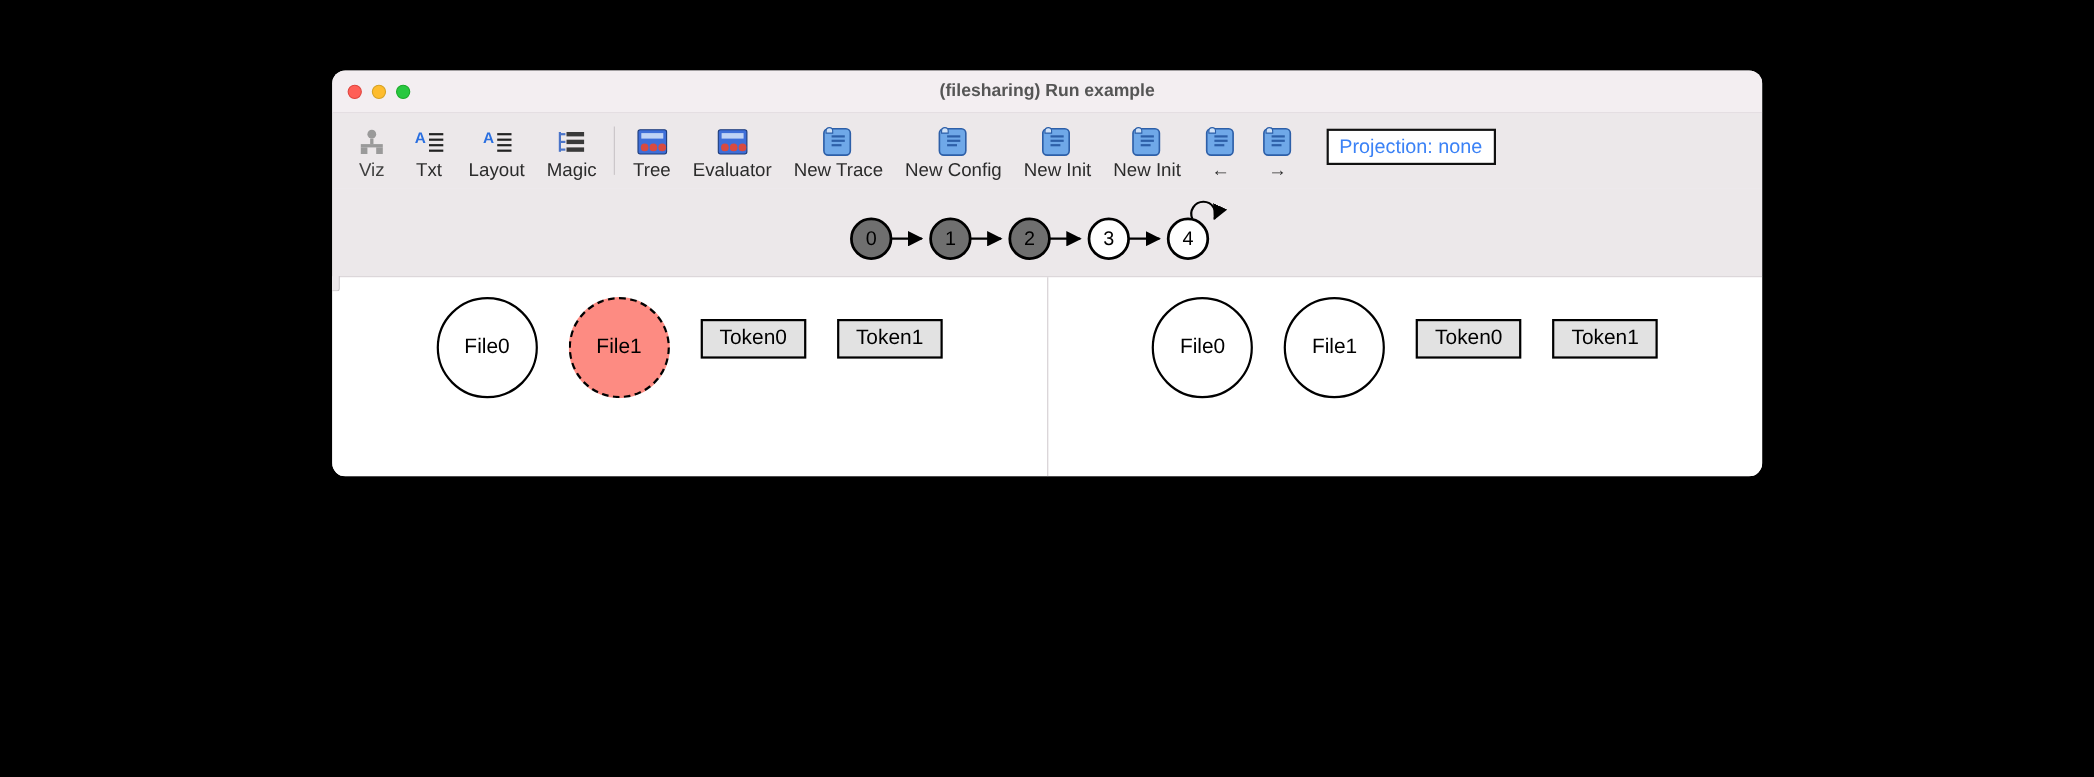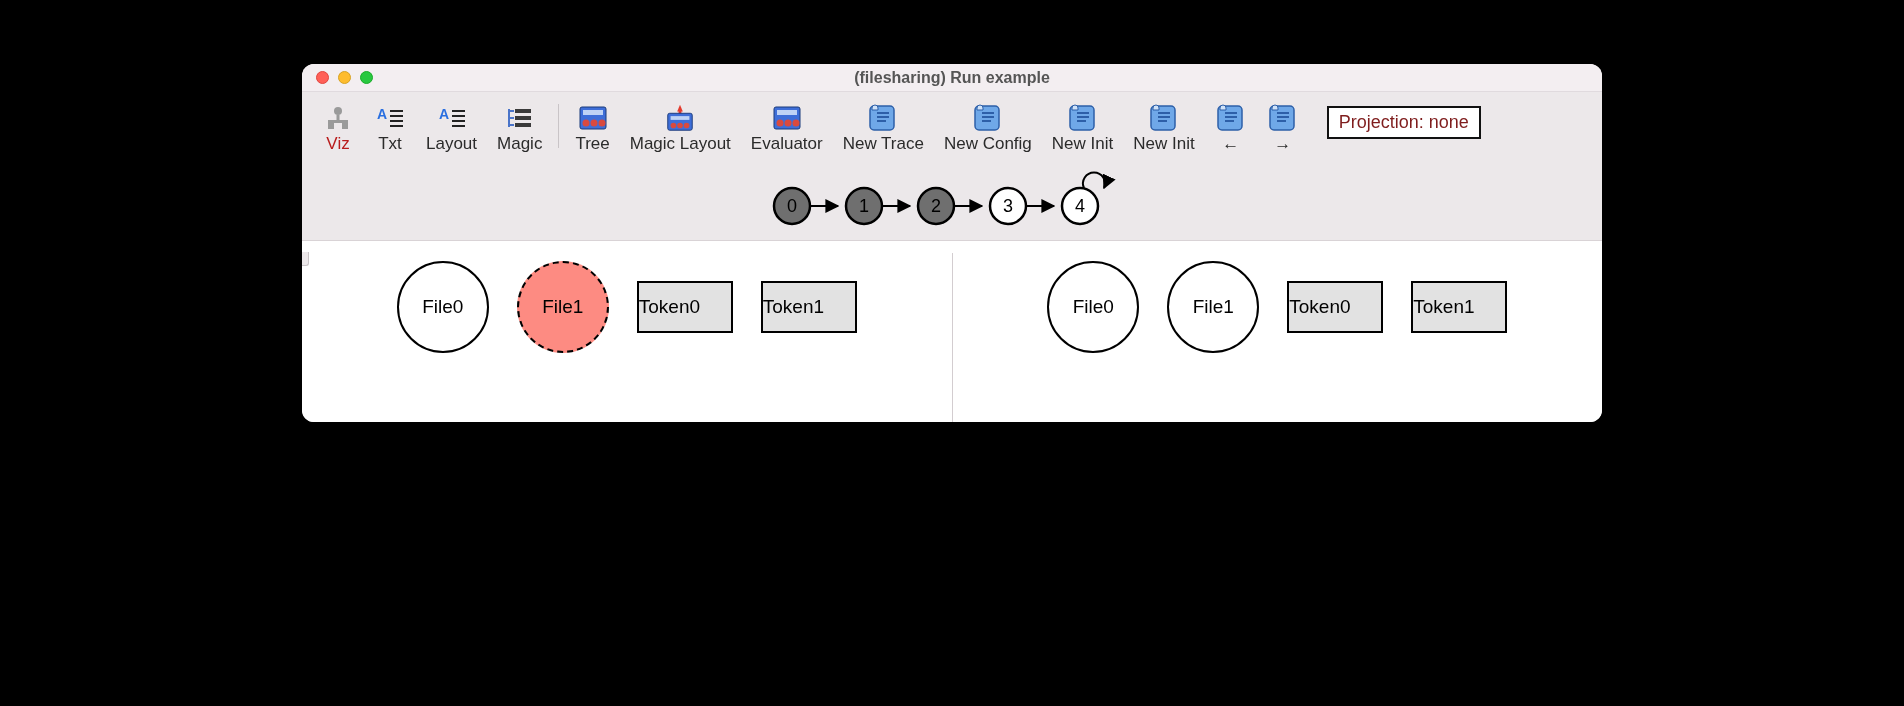--- a/index.html
+++ b/index.html
@@ -16,21 +16,21 @@
   .window {
     width: 1300px;
     background: #faf8f9;
     border-radius: 12px;
     box-shadow: 0 20px 60px rgba(0,0,0,0.5), 0 0 0 1px rgba(0,0,0,0.1);
     overflow: hidden;
   }
   .titlebar {
     display: flex;
     align-items: center;
-    height: 28px;
+    height: 39px;
     background: #f3eef1;
     border-bottom: 1px solid #e0dade;
     position: relative;
   }
   .traffic {
     display: flex;
     gap: 9px;
     padding-left: 14px;
     position: absolute;
     left: 0;
@@ -65,85 +65,84 @@
     color: #2b2b2b;
     min-width: 48px;
   }
   .tool-btn .icon {
     width: 32px;
     height: 32px;
     display: flex;
     align-items: center;
     justify-content: center;
   }
-  .tool-btn.disabled { color: #b91c1c; }
+  .tool-btn.disabled { color: #404040; }
   .sep {
     width: 1px;
     height: 44px;
     background: #c9c4c7;
     margin: 4px 6px 0 6px;
   }
   .projection {
     margin-left: 18px;
     margin-top: 6px;
     background: #fff;
     border: 2px solid #111;
     padding: 4px 10px;
     font-size: 18px;
-    color: #7f1d1d;
+    color: #3b82f6;
   }
   
   .stategraph {
     display: flex;
     justify-content: center;
     padding: 6px 0 14px 0;
     background: #ece8ea;
   }
   .stategraph svg { display: block; }
   
   .content {
     display: flex;
     background: #fff;
     height: 182px;
     border-top: 1px solid #d9d3d6;
   }
   .pane {
     flex: 1;
     position: relative;
-    padding: 8px 20px;
+    padding: 18px 20px;
     display: flex;
     align-items: flex-start;
     gap: 28px;
     justify-content: center;
-    margin-top: 12px;
   }
   .pane + .pane { border-left: 1px solid #d3cdd0; }
   .node-circle {
     width: 92px;
     height: 92px;
     border-radius: 50%;
     border: 2px solid #000;
     background: #fff;
     display: flex;
     align-items: center;
     justify-content: center;
     font-size: 19px;
   }
   .node-circle.trashed {
     background: #fd8b82;
     border: 2px dashed #000;
   }
   .node-box {
     min-width: 96px;
-    height: 52px;
+    height: 36px;
     border: 2px solid #000;
     background: #e2e2e2;
     display: flex;
     align-items: center;
-    justify-content: flex-start;
+    justify-content: center;
     font-size: 19px;
     margin-top: 20px;
   }
   .pane-row {
     display: flex;
     align-items: flex-start;
     gap: 28px;
   }
   .tab-notch {
     position: absolute;
@@ -237,34 +236,20 @@
             <rect x="3" y="3" width="26" height="22" rx="2" fill="#3e6ed8" stroke="#1b3a7a"></rect>
             <rect x="6" y="6" width="20" height="5" fill="#bfd3f5"></rect>
             <circle cx="9" cy="19" r="3.5" fill="#d94a3f"></circle>
             <circle cx="17" cy="19" r="3.5" fill="#d94a3f"></circle>
             <circle cx="25" cy="19" r="3.5" fill="#d94a3f"></circle>
           </svg>
         </span>
         <span>Tree</span>
       </div>
 
-      <div class="tool-btn">
-        <span class="icon">
-          <svg width="34" height="30" viewBox="0 0 34 30">
-            <polygon points="17,1 20,8 14,8" fill="#e33b2e"></polygon>
-            <rect x="15.5" y="7" width="3" height="4" fill="#e33b2e"></rect>
-            <rect x="4" y="10" width="26" height="18" rx="2" fill="#3e6ed8" stroke="#1b3a7a"></rect>
-            <rect x="7" y="13" width="20" height="4" fill="#bfd3f5"></rect>
-            <circle cx="10" cy="23" r="3" fill="#d94a3f"></circle>
-            <circle cx="17" cy="23" r="3" fill="#d94a3f"></circle>
-            <circle cx="24" cy="23" r="3" fill="#d94a3f"></circle>
-          </svg>
-        </span>
-        <span>Magic Layout</span>
-      </div>
 
       <div class="tool-btn">
         <span class="icon">
           <svg width="32" height="28" viewBox="0 0 32 28">
             <rect x="3" y="3" width="26" height="22" rx="2" fill="#3e6ed8" stroke="#1b3a7a"></rect>
             <rect x="6" y="6" width="20" height="5" fill="#bfd3f5"></rect>
             <circle cx="9" cy="19" r="3.5" fill="#d94a3f"></circle>
             <circle cx="17" cy="19" r="3.5" fill="#d94a3f"></circle>
             <circle cx="25" cy="19" r="3.5" fill="#d94a3f"></circle>
           </svg>

